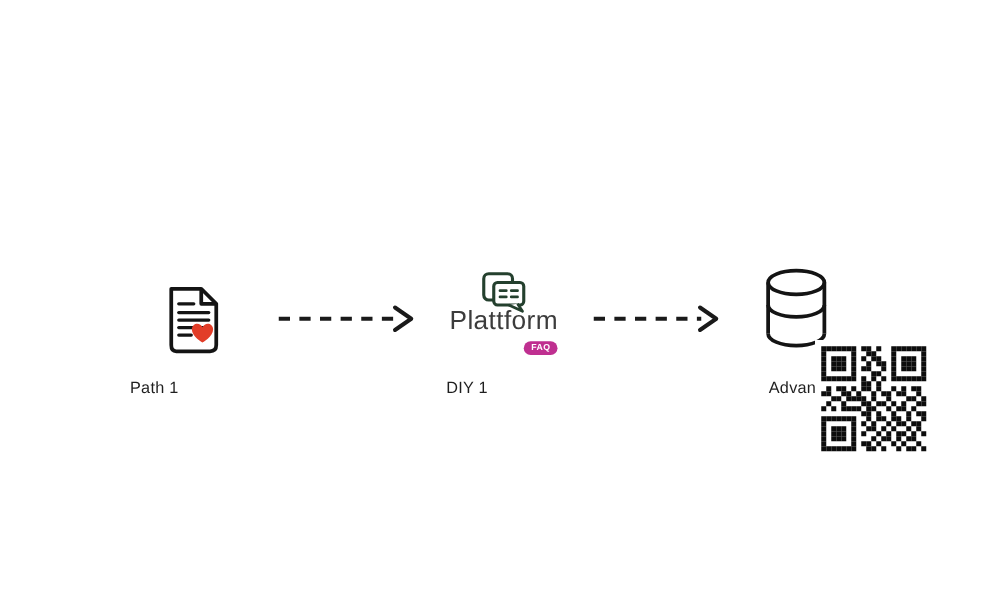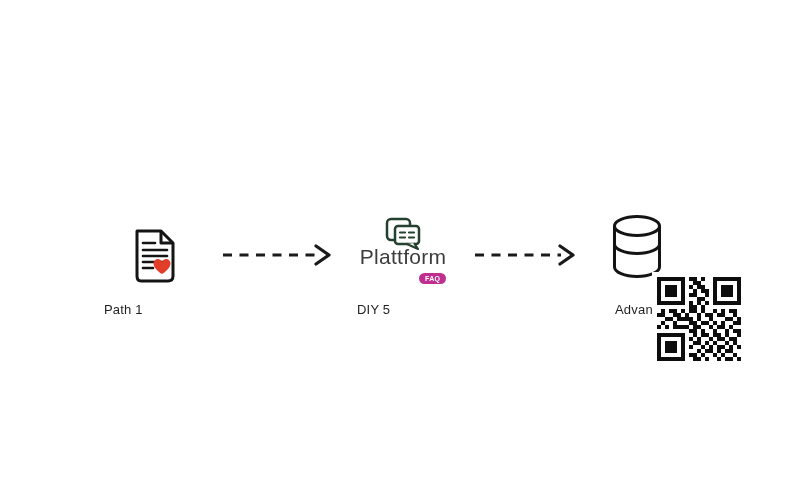--- a/index.html
+++ b/index.html
@@ -62,21 +62,21 @@
       <path d="M17 16.5 H22" stroke="#24402e" stroke-width="2.2" stroke-linecap="round"></path>
       <path d="M26 16.5 H31" stroke="#24402e" stroke-width="2.2" stroke-linecap="round"></path>
       <path d="M17 21.5 H22" stroke="#24402e" stroke-width="2.2" stroke-linecap="round"></path>
       <path d="M26 21.5 H31" stroke="#24402e" stroke-width="2.2" stroke-linecap="round"></path>
     </svg>
     <div class="abs brand-text" style="left:0;top:31px;width:122px;">Plattform</div>
     <div class="abs" style="left:77px;top:53px;">
       <span class="badge-pill">FAQ</span>
     </div>
   </div>
-  <div class="abs node-label" style="left:357px;top:302px;width:96px;">DIY 5</div>
+  <div class="abs node-label" style="left:357px;top:302px;width:96px;">DIY 1</div>
 
   <svg class="abs" style="left:472px;top:242px;" width="106" height="26" viewBox="0 0 106 26">
     <line x1="3" y1="13" x2="89" y2="13" stroke="#1a1a1a" stroke-width="3.2" stroke-dasharray="9 7.5"></line>
     <path d="M88 4 L101 13 L88 22" fill="none" stroke="#1a1a1a" stroke-width="3.2" stroke-linecap="round" stroke-linejoin="round"></path>
   </svg>
 
   <div class="abs" style="left:611px;top:213px;width:52px;height:68px;">
     <svg width="52" height="68" viewBox="0 0 52 68">
       <ellipse cx="26" cy="13" rx="22.5" ry="9.5" fill="#ffffff" stroke="#141414" stroke-width="3"></ellipse>
       <path d="M3.5 13 V54" fill="none" stroke="#141414" stroke-width="3"></path>

